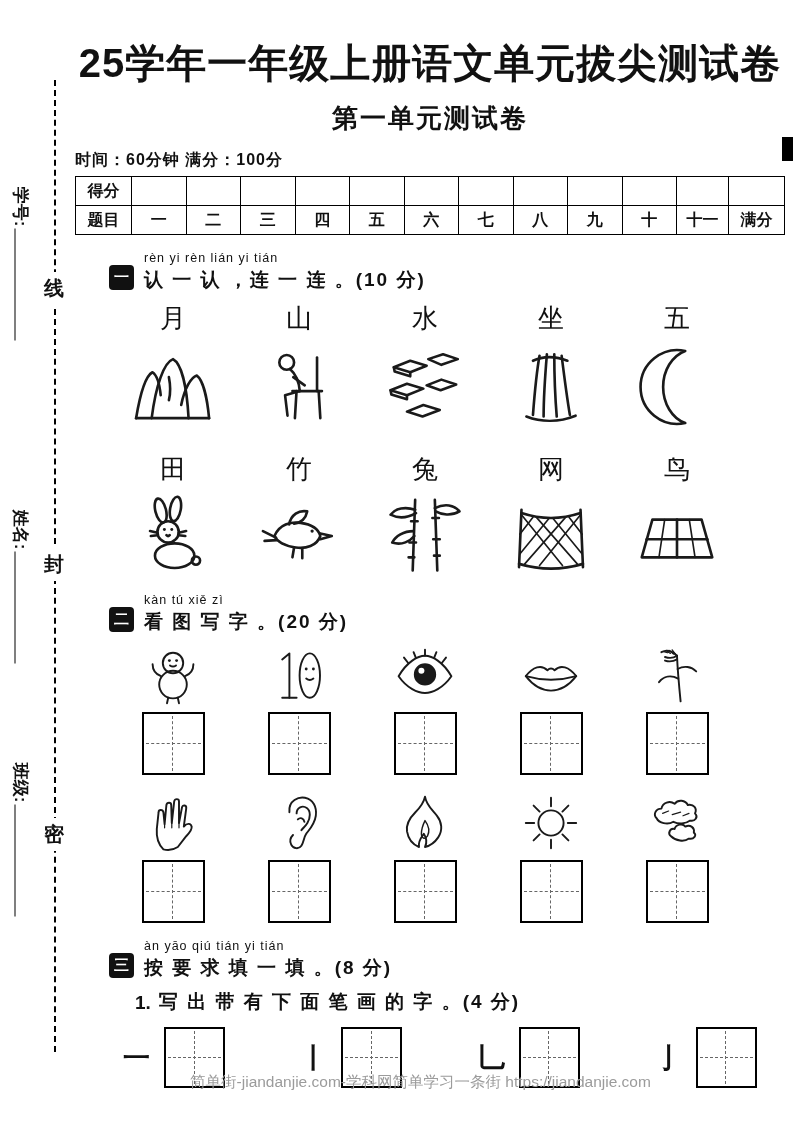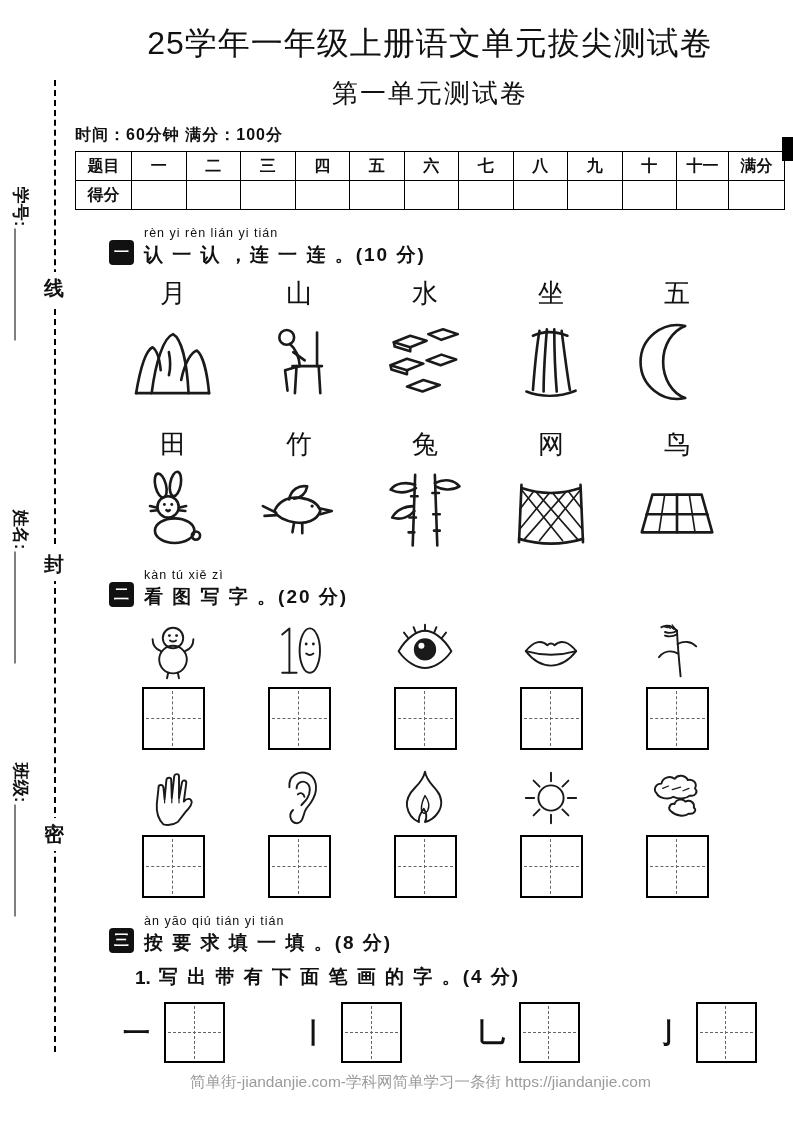--- a/index.html
+++ b/index.html
@@ -9,22 +9,22 @@
 
   
   .seal-line { position:absolute; left:54px; top:80px; height:972px; border-left:2.2px dashed #000; }
   .seal-char { position:absolute; left:43px; font-size:20px; font-weight:bold; background:#fff; padding:3px 1px; z-index:2; }
   .seal-field { position:absolute; width:220px; text-align:center; white-space:nowrap;
                 transform:rotate(90deg); font-size:17px; font-weight:bold; z-index:1; }
   .seal-field .uline { display:inline-block; width:112px; height:14px; border-bottom:1.8px solid #000; margin-left:2px; }
 
   
   .main { position:absolute; left:75px; top:0; width:710px; }
-  .title { margin-top:22px; text-align:center; font-size:32px; font-weight:normal; letter-spacing:1px; }
-  .subtitle { margin-top:10px; text-align:center; font-size:26px; font-weight:normal; letter-spacing:2px; }
+  .title { margin-top:36px; text-align:center; font-size:40px; font-weight:bold; letter-spacing:1px; }
+  .subtitle { margin-top:10px; text-align:center; font-size:26px; font-weight:bold; letter-spacing:2px; }
   .meta { margin-top:14px; font-size:16px; font-weight:bold; padding-right:6px; letter-spacing:1px; }
 
   table.score { width:100%; border-collapse:collapse; margin-top:5px; }
   table.score td { border:1.7px solid #000; height:29px; text-align:center; font-size:16px; font-weight:bold; }
   table.score td.wide { width:56px; }
   table.score td.w11 { width:52px; }
 
   .section-head { display:flex; align-items:flex-end; gap:10px; margin-left:34px; }
   .sec-badge { width:25px; height:25px; background:#111; color:#fff; border-radius:4px; flex:0 0 auto;
                display:flex; align-items:center; justify-content:center; font-size:15px; font-weight:bold; margin-bottom:3px; }
@@ -81,49 +81,49 @@
 
   <div class="main">
 
     <div class="title">25学年一年级上册语文单元拔尖测试卷</div>
     <div class="subtitle">第一单元测试卷</div>
     <div class="meta">时间：60分钟  满分：100分</div>
 
     <table class="score">
       <tbody>
           <tr>
+        <td class="wide">得分</td>
+        <td></td>
+        <td></td>
+        <td></td>
+        <td></td>
+        <td></td>
+        <td></td>
+        <td></td>
+        <td></td>
+        <td></td>
+        <td></td>
+        <td class="w11"></td>
+        <td class="wide"></td>
+      </tr>
+      <tr>
         <td class="wide">题目</td>
         <td>一</td>
         <td>二</td>
         <td>三</td>
         <td>四</td>
         <td>五</td>
         <td>六</td>
         <td>七</td>
         <td>八</td>
         <td>九</td>
         <td>十</td>
         <td class="w11">十一</td>
         <td class="wide">满分</td>
       </tr>
-      <tr>
-        <td class="wide">得分</td>
-        <td></td>
-        <td></td>
-        <td></td>
-        <td></td>
-        <td></td>
-        <td></td>
-        <td></td>
-        <td></td>
-        <td></td>
-        <td></td>
-        <td class="w11"></td>
-        <td class="wide"></td>
-      </tr>
     </tbody>
       </table>
 
     <div class="section-head mt16">
       <div class="sec-badge">一</div>
       <div>
         <div class="pinyin">rèn yi rèn   lián yi tián</div>
         <div class="sec-title">认 一 认 ，连 一 连 。(10 分)</div>
       </div>
     </div>

